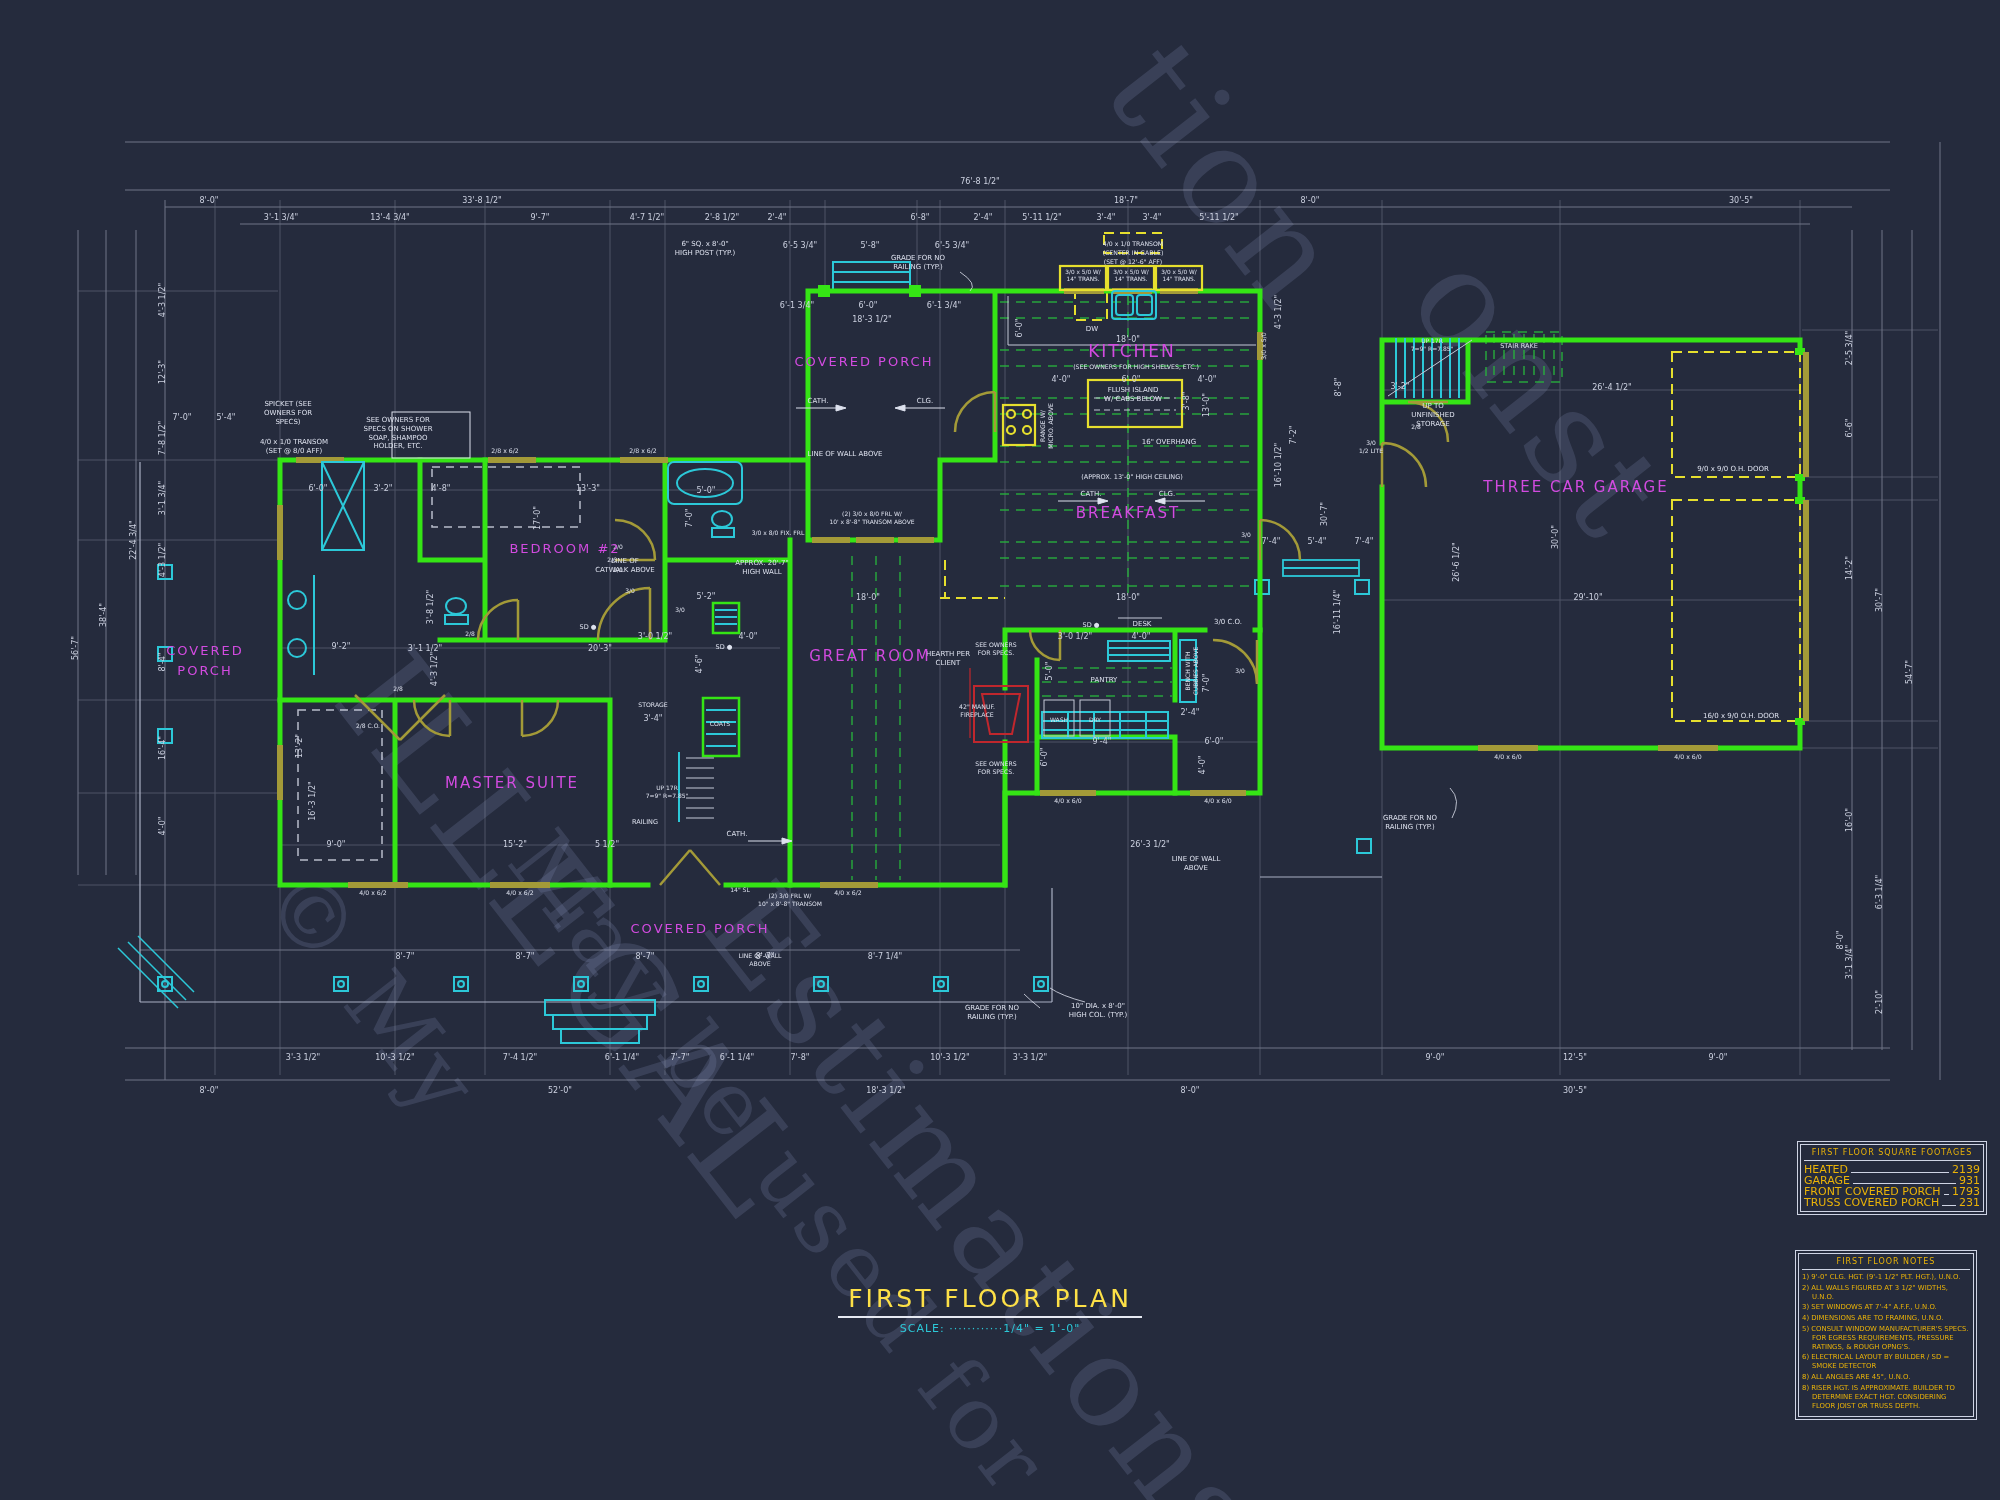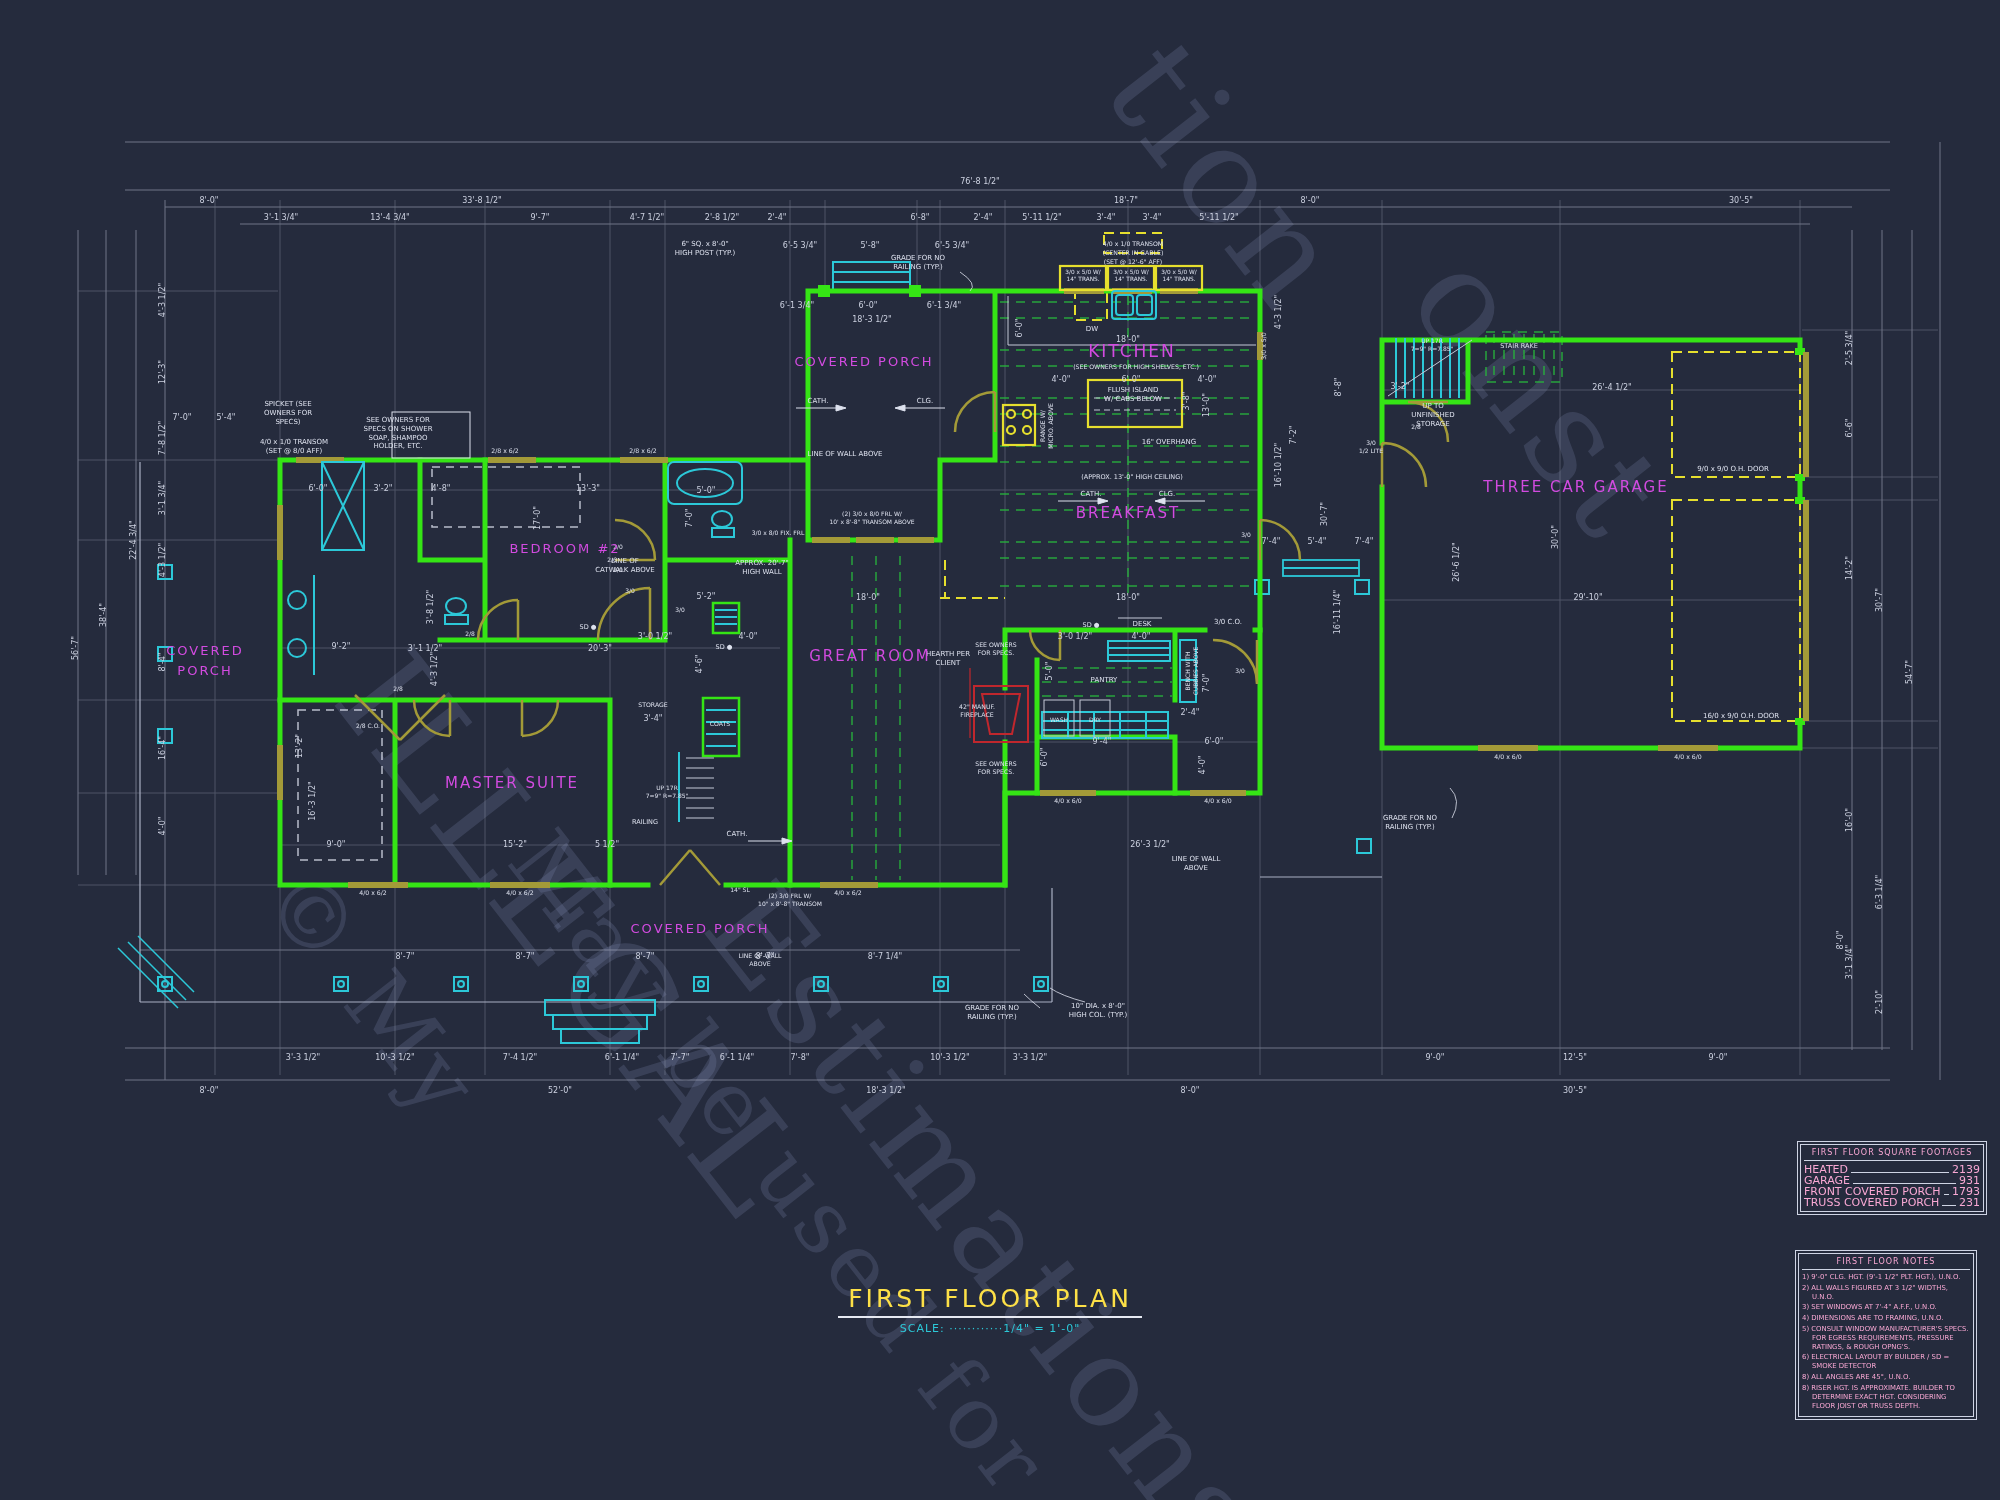--- a/index.html
+++ b/index.html
@@ -4,21 +4,21 @@
 <style>
   html,body{margin:0;padding:0;background:#252b3d;}
   #sheet{position:relative;width:2000px;height:1500px;background:#252b3d;overflow:hidden;
          font-family:"DejaVu Sans",sans-serif;}
   svg{position:absolute;left:0;top:0;}
   text{font-family:"DejaVu Sans",sans-serif;}
   .dim{font-size:8px;fill:#ccd1e0;text-anchor:middle;}
   .ann{font-size:7px;fill:#dde1ee;text-anchor:middle;}
   .room{fill:#d24be0;text-anchor:middle;letter-spacing:2px;font-size:13px;}
   .wm{font-family:"DejaVu Serif",serif;fill:#8b96c0;opacity:0.20;letter-spacing:6px;}
-  .tbl{position:absolute;border:1px solid #cfd4e4;background:rgba(37,43,61,.92);color:#f9a8d4;}
+  .tbl{position:absolute;border:1px solid #cfd4e4;background:rgba(37,43,61,.92);color:#eab308;}
   .tbl-inner{border:1px solid #cfd4e4;margin:2px;padding:1px 3px 3px 3px;}
   .tbl-title{font-size:8px;text-align:center;letter-spacing:1px;border-bottom:1px solid #cfd4e4;
              padding:2px 0 3px 0;margin-bottom:3px;}
   .frow{display:flex;align-items:flex-end;font-size:11px;line-height:11px;}
   .fleader{flex:1;border-bottom:1px solid #cfd4e4;margin:0 3px 2px 3px;}
   .note{font-size:6.9px;line-height:1.32;padding-left:10px;text-indent:-10px;margin:1.5px 0;}
   #titleblock{position:absolute;left:820px;top:1284px;width:340px;text-align:center;}
   .sheet-title{display:inline-block;font-size:25px;letter-spacing:3px;color:#fde047;
                border-bottom:2px solid #e6e9f2;padding:0 10px 3px 10px;}
   .sheet-scale{color:#2cc8d8;font-size:11px;margin-top:4px;letter-spacing:1px;}

